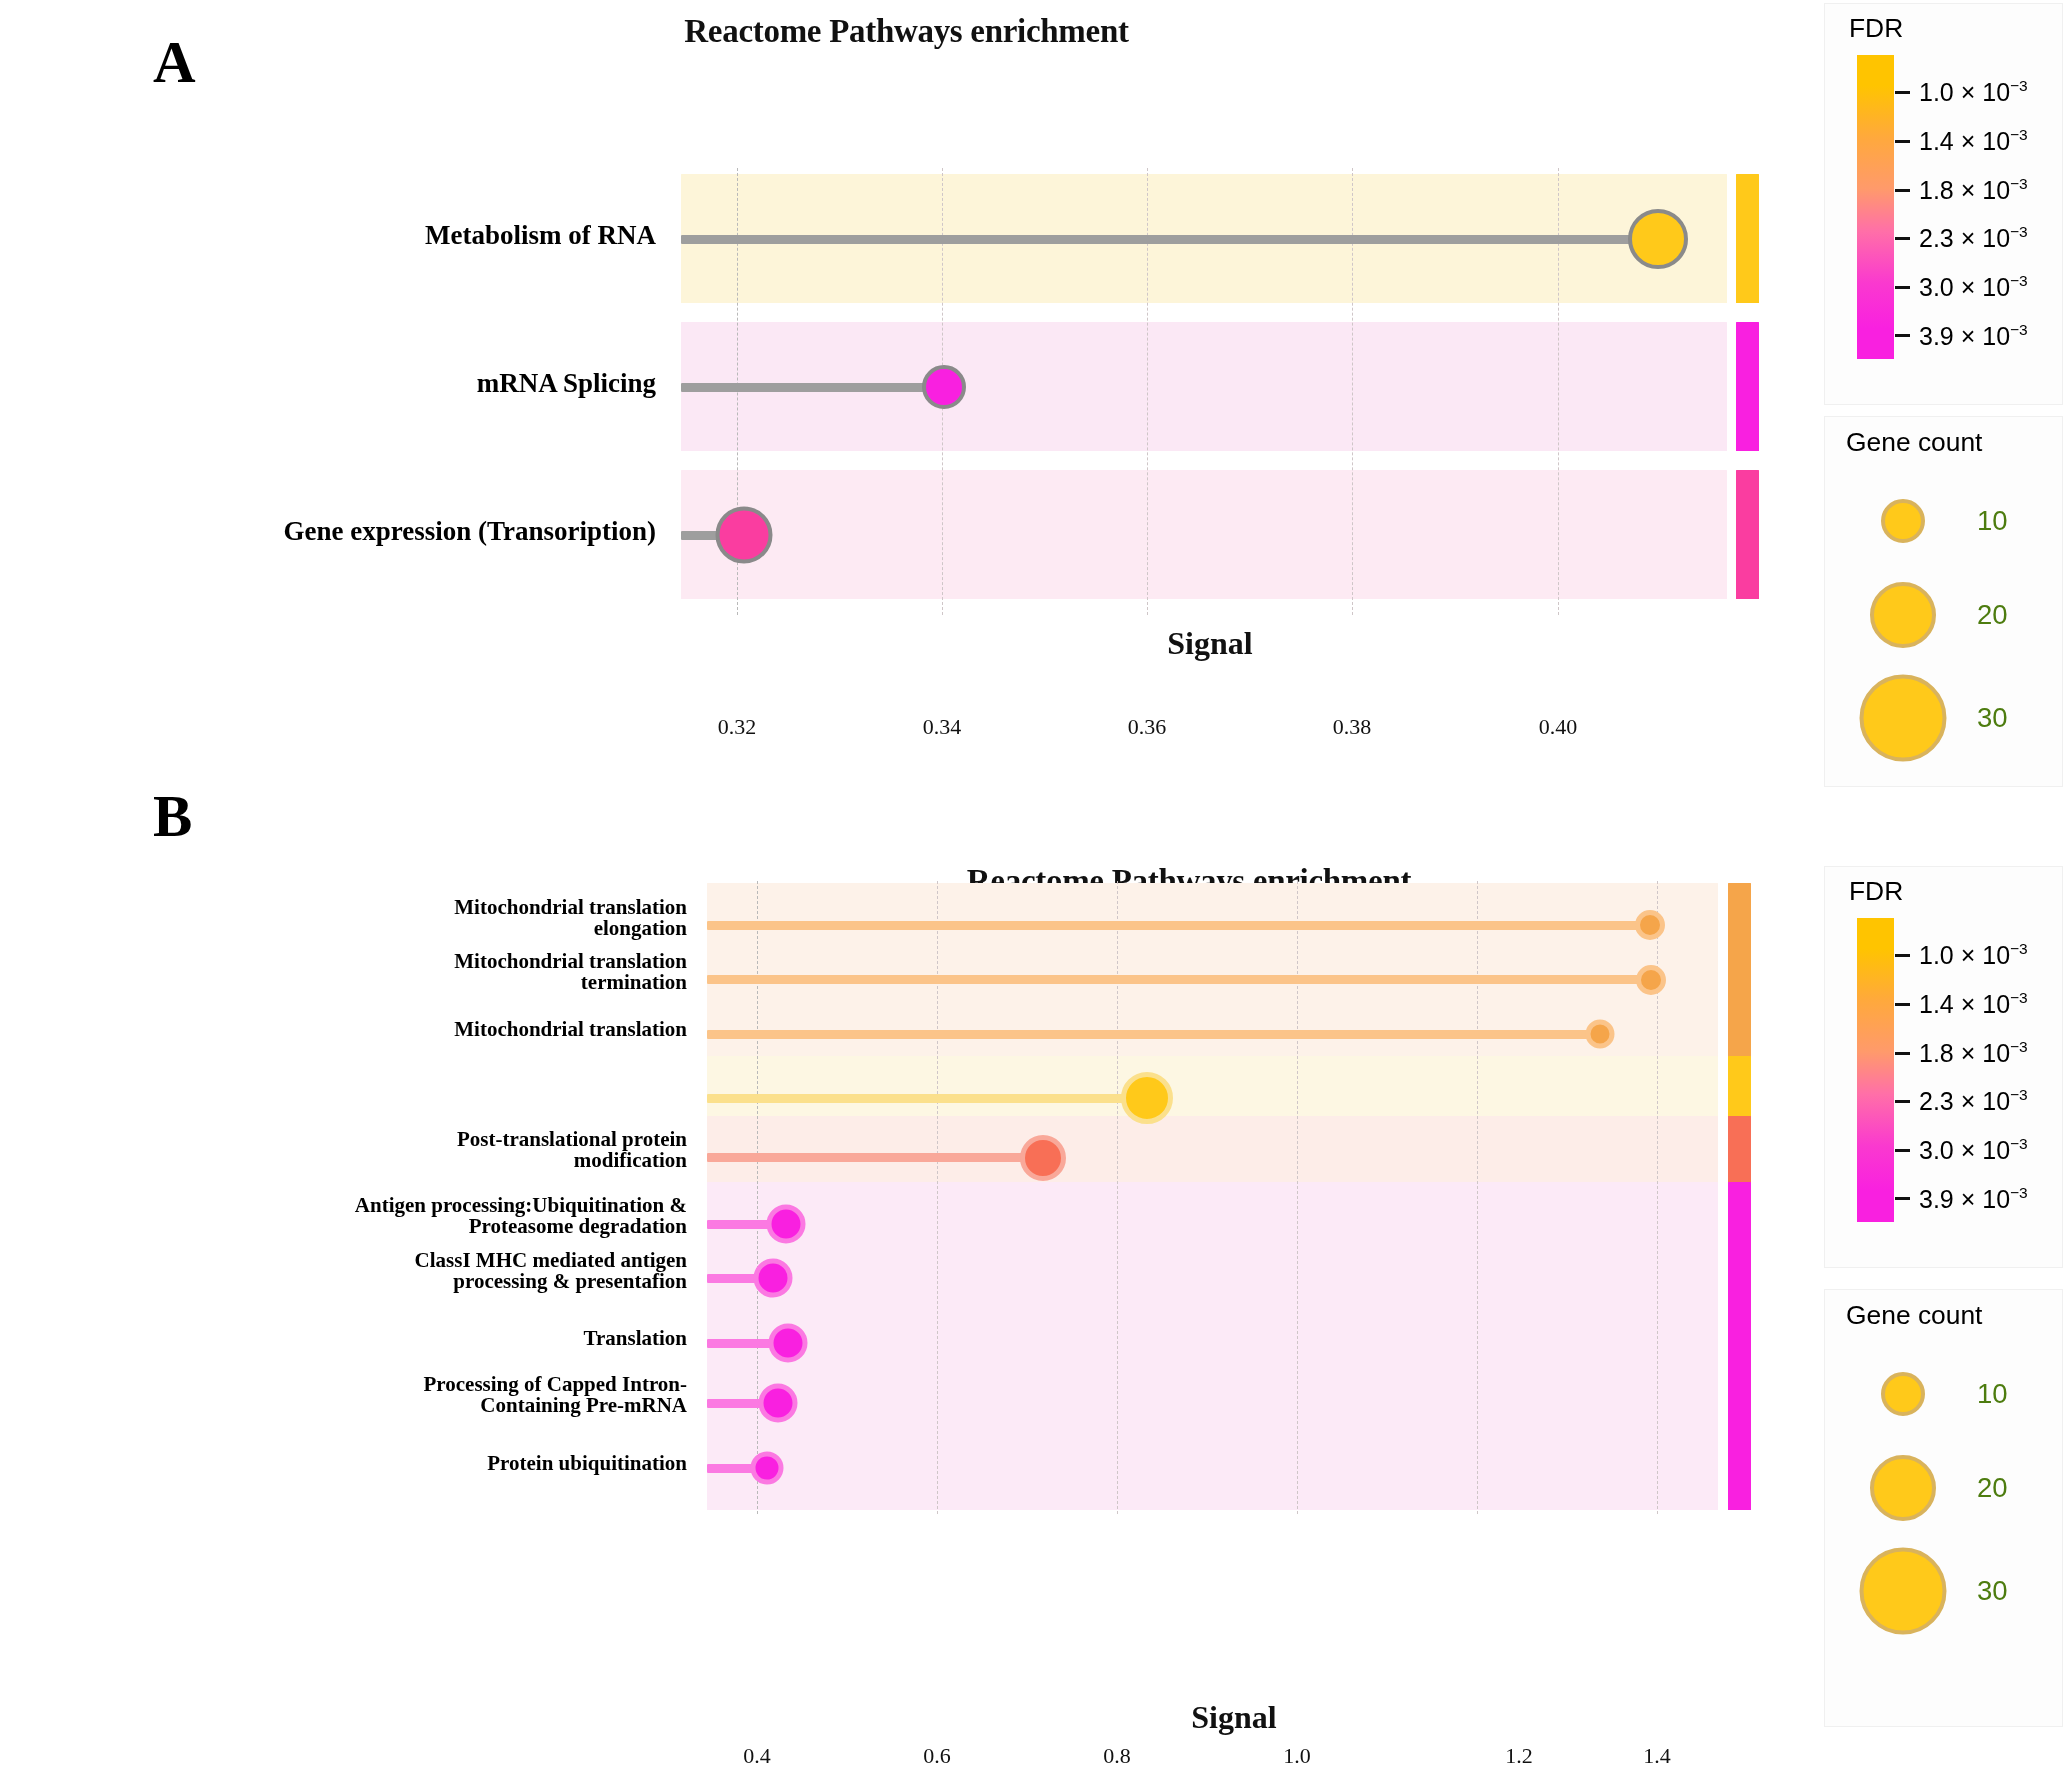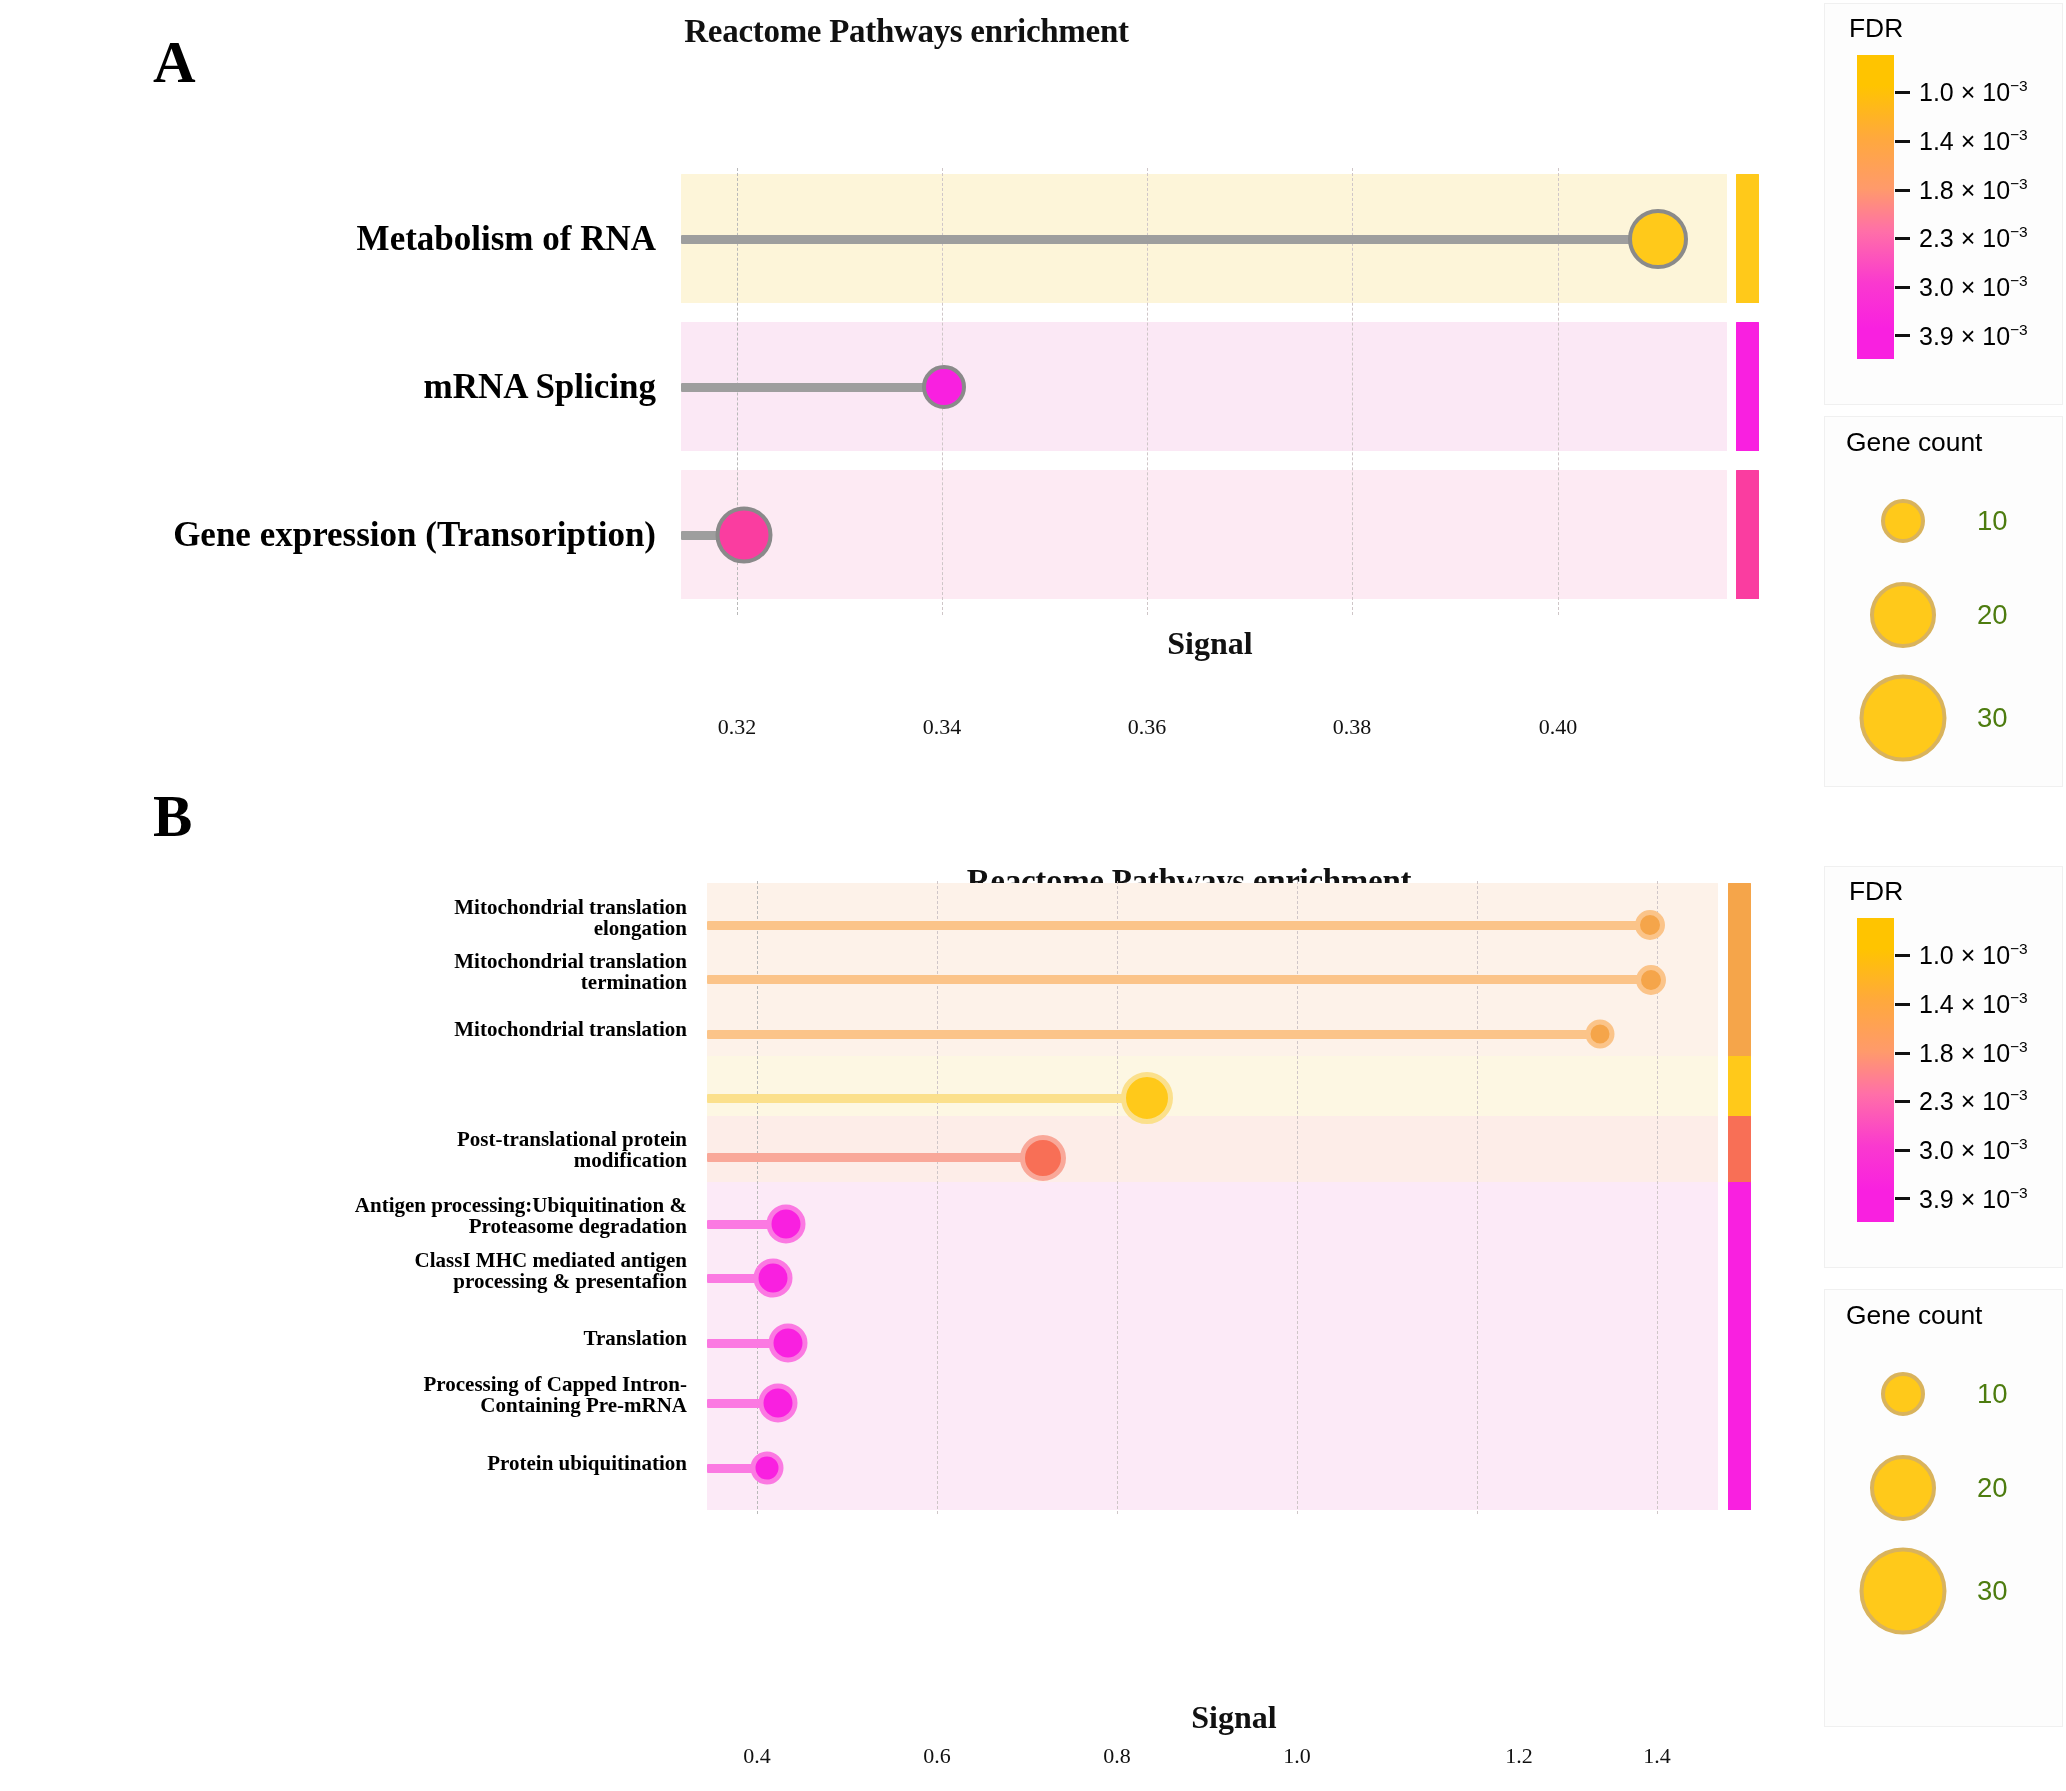--- a/index.html
+++ b/index.html
@@ -70,21 +70,21 @@
     position:absolute;
     border-radius:50%;
     transform:translate(-50%,-50%);
   }
 
   
   .cat-label{
     position:absolute;
     font-family:"Liberation Serif", serif;
     font-weight:bold;
-    font-size:35px;
+    font-size:27px;
     line-height:1.04;
     color:#000;
     text-align:right;
     white-space:pre-line;
   }
   #panel-b .cat-label{ font-size:21px; line-height:1.02; }
 
   
   .xtick{
     position:absolute;

